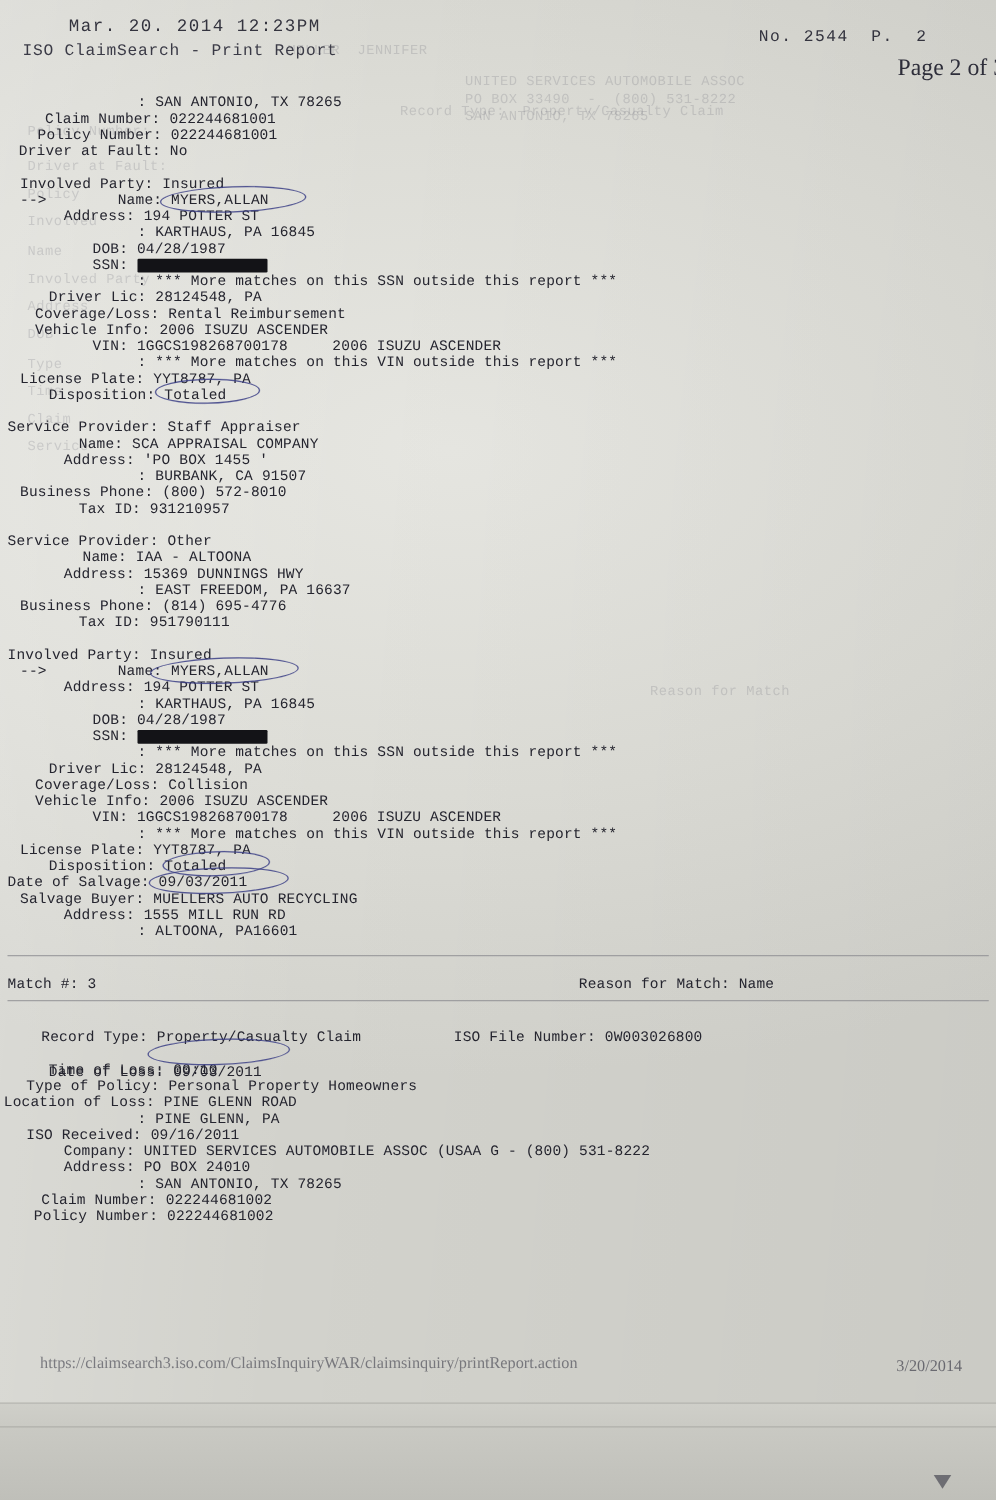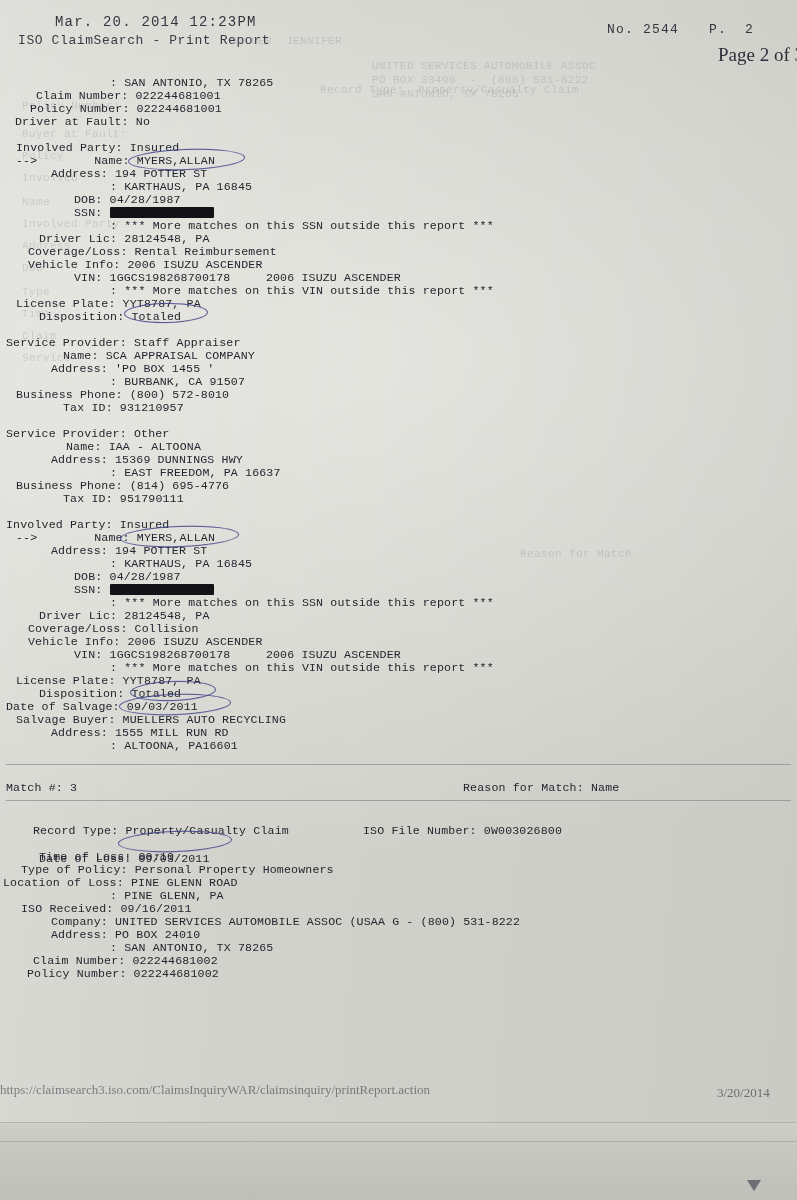--- a/index.html
+++ b/index.html
@@ -114,20 +114,21 @@
     pointer-events: none;
     box-shadow: 0 0 0 0.3px rgba(59,63,134,.35);
   }
 
   .footer-url {
     position: absolute;
     font-family: "Liberation Serif", serif;
     font-size: 13px;
     color: rgba(45,45,60,0.55);
     white-space: pre;
+    margin-left: 32px;
   }
   .footer-date {
     position: absolute;
     font-family: "Liberation Serif", serif;
     font-size: 13px;
     color: rgba(45,45,60,0.62);
     white-space: pre;
   }
   .corner-mark {
     position: absolute;
@@ -142,38 +143,38 @@
 
 <div class="page">
   <div class="sheet"></div>
 
   <div id="ghost-layer">
       <div class="ghost" style="left: 230px; top: 35px;">MILLER  JENNIFER</div>
       <div class="ghost" style="left: 372px; top: 60px;">UNITED SERVICES AUTOMOBILE ASSOC</div>
       <div class="ghost" style="left: 372px; top: 74px;">PO BOX 33490  -  (800) 531-8222</div>
       <div class="ghost" style="left: 372px; top: 88px;">SAN ANTONIO, TX 78265</div>
       <div class="ghost" style="left: 22px; top: 100px;">Policy Number:</div>
-      <div class="ghost" style="left: 22px; top: 128px;">Buyer at Fault:</div>
+      <div class="ghost" style="left: 22px; top: 128px;">Driver at Fault:</div>
       <div class="ghost" style="left: 22px; top: 150px;">Policy</div>
       <div class="ghost" style="left: 22px; top: 172px;">Involved</div>
       <div class="ghost" style="left: 22px; top: 196px;">Name</div>
       <div class="ghost" style="left: 22px; top: 218px;">Involved Party</div>
       <div class="ghost" style="left: 22px; top: 240px;">Address</div>
       <div class="ghost" style="left: 22px; top: 262px;">DOB</div>
       <div class="ghost" style="left: 22px; top: 286px;">Type</div>
       <div class="ghost" style="left: 22px; top: 308px;">Time</div>
       <div class="ghost" style="left: 22px; top: 330px;">Claim</div>
       <div class="ghost" style="left: 22px; top: 352px;">Service</div>
       <div class="ghost" style="left: 520px; top: 548px;">Reason for Match</div>
       <div class="ghost" style="left: 320px; top: 84px;">Record Type:  Property/Casualty Claim</div>
     </div>
 
   <div class="hdr-fax" style="left:55px; top:14px;">Mar. 20. 2014 12:23PM</div>
   <div class="hdr-fax" style="left:607px; top:22px; font-size:13px;">No. 2544</div>
-  <div class="hdr-fax" style="left:697px; top:22px; font-size:13px;margin-left:12px;">P.  2</div>
+  <div class="hdr-fax" style="left:697px; top:22px; font-size:13px;">P.  2</div>
   <div class="hdr-title" style="left:18px; top:33px;">ISO ClaimSearch - Print Report</div>
   <div class="hdr-page" style="left:718px; top:44px;">Page 2 of 3</div>
 
   <div id="body-layer">
       <div class="line" style="left: 110px; top: 76px;">: SAN ANTONIO, TX 78265</div>
       <div class="line" style="left: 36px; top: 89px;">Claim Number: 022244681001</div>
       <div class="line" style="left: 30px; top: 102px;">Policy Number: 022244681001</div>
       <div class="line" style="left: 15px; top: 115px;">Driver at Fault: No</div>
       <div class="line" style="left: 16px; top: 141px;">Involved Party: Insured</div>
       <div class="line" style="left: 16px; top: 154px;">--&gt;        Name: MYERS,ALLAN</div>

